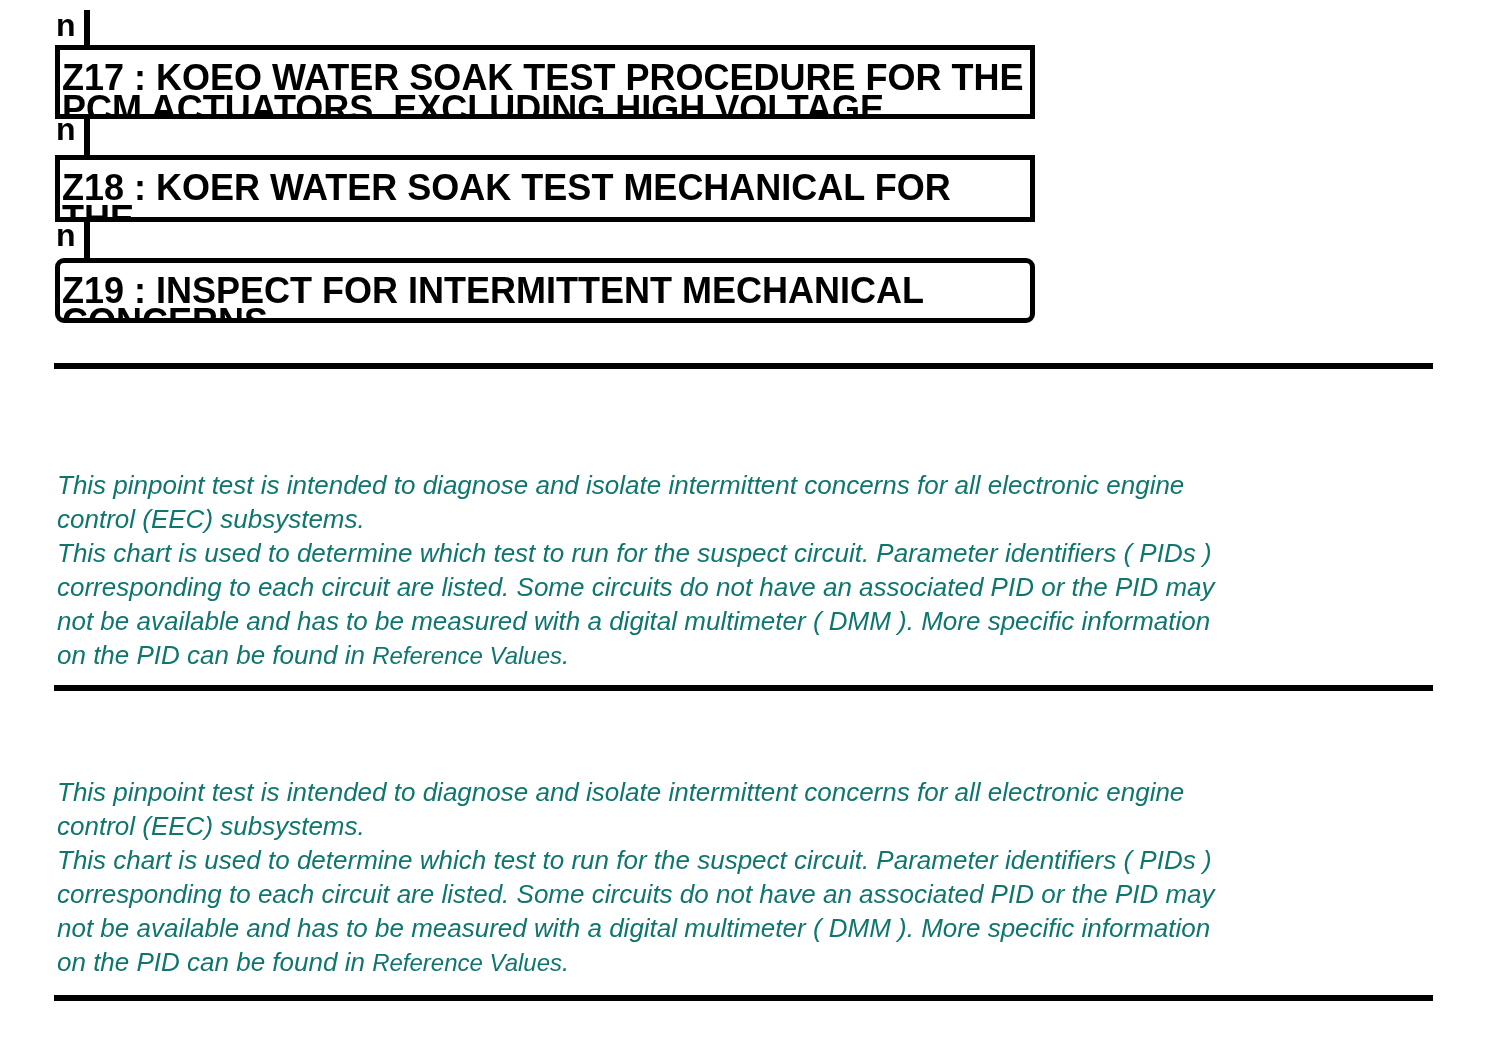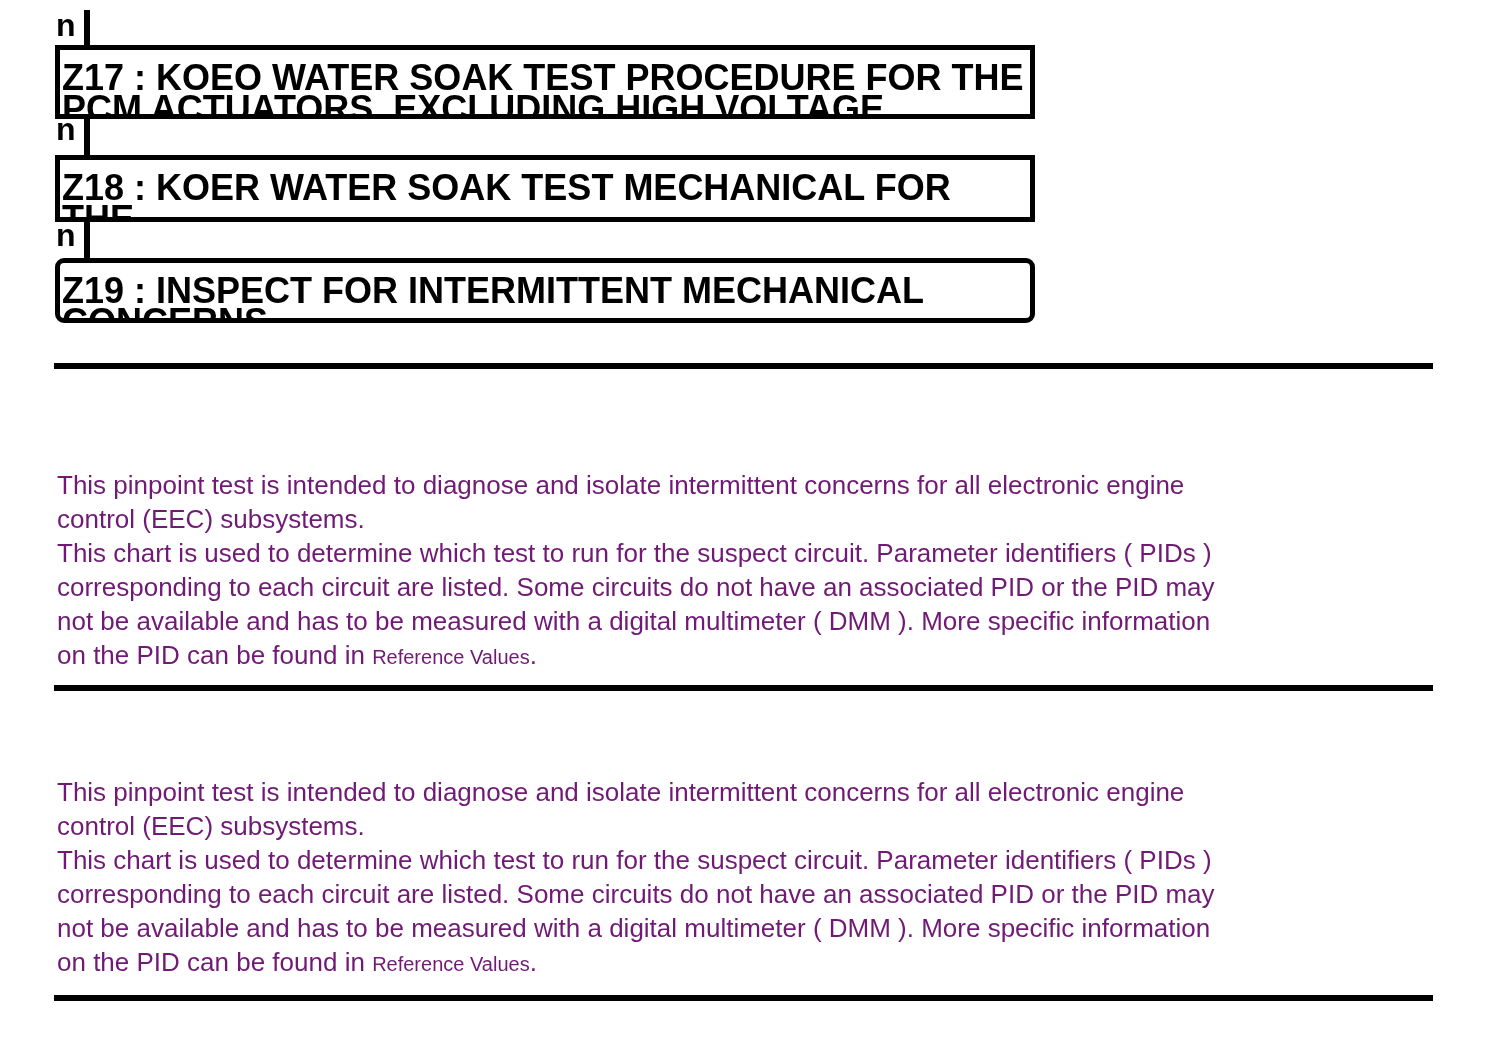--- a/index.html
+++ b/index.html
@@ -66,26 +66,27 @@
   .rule.r1 { top: 363px; }
   .rule.r2 { top: 685px; }
   .rule.r3 { top: 995px; }
   .para {
     position: absolute;
     left: 57px;
     width: 1420px;
     font-size: 26px;
     line-height: 34px;
     white-space: pre-line;
-    color: #701a75;
+    color: #0f766e;
+    font-style: italic;
   }
   .para.p1 { top: 434px; }
   .para.p2 { top: 741px; }
   .ref-link {
-    font-size: 20px;
+    font-size: 24px;
     line-height: 34px;
   }
 </style>
 </head>
 <body>
 
 <div class="page">
 
   <div class="vline"></div>
 

